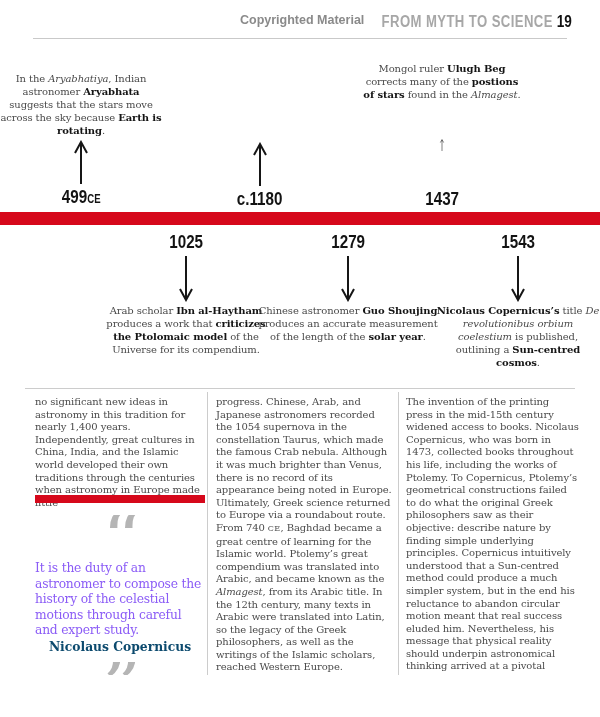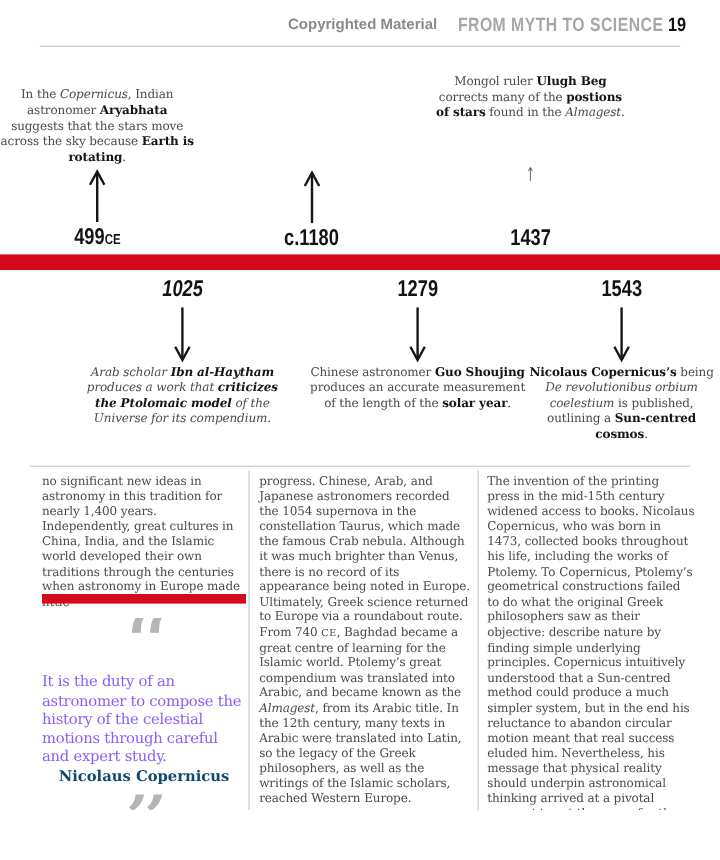--- a/index.html
+++ b/index.html
@@ -67,21 +67,21 @@
 <div class="page">
 
   <div class="hdr-copy">Copyrighted Material</div>
   <div class="hdr-title">FROM MYTH TO SCIENCE</div>
   <div class="hdr-page">19</div>
   <div class="hdr-rule"></div>
 
   <div class="redbar" style="background: rgb(214, 8, 27);"></div>
 
   <div class="tl-ev tl-above" style="left:0px;width:162px;">
-    <div class="tl-text"><span class="sg-p">In the </span><span class="sg-i">Copernicus</span><span class="sg-p">, Indian astronomer </span><span class="sg-b">Aryabhata</span><span class="sg-p"> suggests that the stars move across the sky because </span><span class="sg-b">Earth is rotating</span><span class="sg-p">.</span></div>
+    <div class="tl-text"><span class="sg-p">In the </span><span class="sg-i">Aryabhatiya</span><span class="sg-p">, Indian astronomer </span><span class="sg-b">Aryabhata</span><span class="sg-p"> suggests that the stars move across the sky because </span><span class="sg-b">Earth is rotating</span><span class="sg-p">.</span></div>
     <svg class="tl-arrow" width="16" height="44" viewBox="0 0 16 44">
       <line x1="8" y1="44" x2="8" y2="4" stroke="#161616" stroke-width="2"></line>
       <path d="M2 13 L8 2 L14 13" fill="none" stroke="#161616" stroke-width="2"></path>
     </svg>
     <div class="tl-date"><span>499</span><span class="suffix">CE</span></div>
   </div>
 
   <div class="tl-ev tl-above" style="left:165px;width:190px;">
     <svg class="tl-arrow" width="16" height="44" viewBox="0 0 16 44">
       <line x1="8" y1="44" x2="8" y2="4" stroke="#161616" stroke-width="2"></line>
@@ -92,21 +92,21 @@
 
   <div class="tl-ev tl-above" style="left:361px;width:162px;gap:35px;">
     <div class="tl-text"><span class="sg-p">Mongol ruler </span><span class="sg-b">Ulugh Beg</span><span class="sg-p"> corrects many of the </span><span class="sg-b">postions of stars</span><span class="sg-p"> found in the </span><span class="sg-i">Almagest</span><span class="sg-p">.</span></div>
     <svg class="tl-arrow" width="16" height="44" viewBox="0 0 16 44">
       <line x1="8" y1="44" x2="8" y2="4" stroke="#161616" stroke-width="2"></line>
       <path d="M2 13 L8 2 L14 13" fill="none" stroke="#161616" stroke-width="2"></path>
     </svg>
     <div class="tl-date"><span>1437</span></div>
   </div>
 
-  <div class="tl-ev tl-below" style="left:64px;width:176px;font-style:italic;">
+  <div class="tl-ev tl-below" style="left:98px;width:176px;">
     <div class="tl-date"><span>1025</span></div>
     <svg class="tl-arrow" width="16" height="46" viewBox="0 0 16 46">
       <line x1="8" y1="0" x2="8" y2="42" stroke="#161616" stroke-width="2"></line>
       <path d="M2 33 L8 44 L14 33" fill="none" stroke="#161616" stroke-width="2"></path>
     </svg>
     <div class="tl-text"><span class="sg-p">Arab scholar </span><span class="sg-b">Ibn al-Haytham</span><span class="sg-p"> produces a work that </span><span class="sg-b">criticizes the Ptolomaic model</span><span class="sg-p"> of the Universe for its compendium.</span></div>
   </div>
 
   <div class="tl-ev tl-below" style="left:253px;width:190px;">
     <div class="tl-date"><span>1279</span></div>
@@ -116,21 +116,21 @@
     </svg>
     <div class="tl-text"><span class="sg-p">Chinese astronomer </span><span class="sg-b">Guo Shoujing</span><span class="sg-p"> produces an accurate measurement of the length of the </span><span class="sg-b">solar year</span><span class="sg-p">.</span></div>
   </div>
 
   <div class="tl-ev tl-below" style="left:436px;width:164px;">
     <div class="tl-date"><span>1543</span></div>
     <svg class="tl-arrow" width="16" height="46" viewBox="0 0 16 46">
       <line x1="8" y1="0" x2="8" y2="42" stroke="#161616" stroke-width="2"></line>
       <path d="M2 33 L8 44 L14 33" fill="none" stroke="#161616" stroke-width="2"></path>
     </svg>
-    <div class="tl-text"><span class="sg-b">Nicolaus Copernicus’s</span><span class="sg-p"> being </span><span class="sg-i">De revolutionibus orbium coelestium</span><span class="sg-p"> is published, outlining a </span><span class="sg-b">Sun-centred cosmos</span><span class="sg-p">.</span></div>
+    <div class="tl-text"><span class="sg-b">Nicolaus Copernicus’s</span><span class="sg-p"> title </span><span class="sg-i">De revolutionibus orbium coelestium</span><span class="sg-p"> is published, outlining a </span><span class="sg-b">Sun-centred cosmos</span><span class="sg-p">.</span></div>
   </div>
 
   <div class="art-rule"></div>
   <div class="vrule vrule1"></div>
   <div class="vrule vrule2"></div>
 
   <div class="col col1">
     <p>no significant new ideas in astronomy in this tradition for nearly 1,400 years. Independently, great cultures in China, India, and the Islamic world developed their own traditions through the centuries when astronomy in Europe made little</p>
   </div>
 

